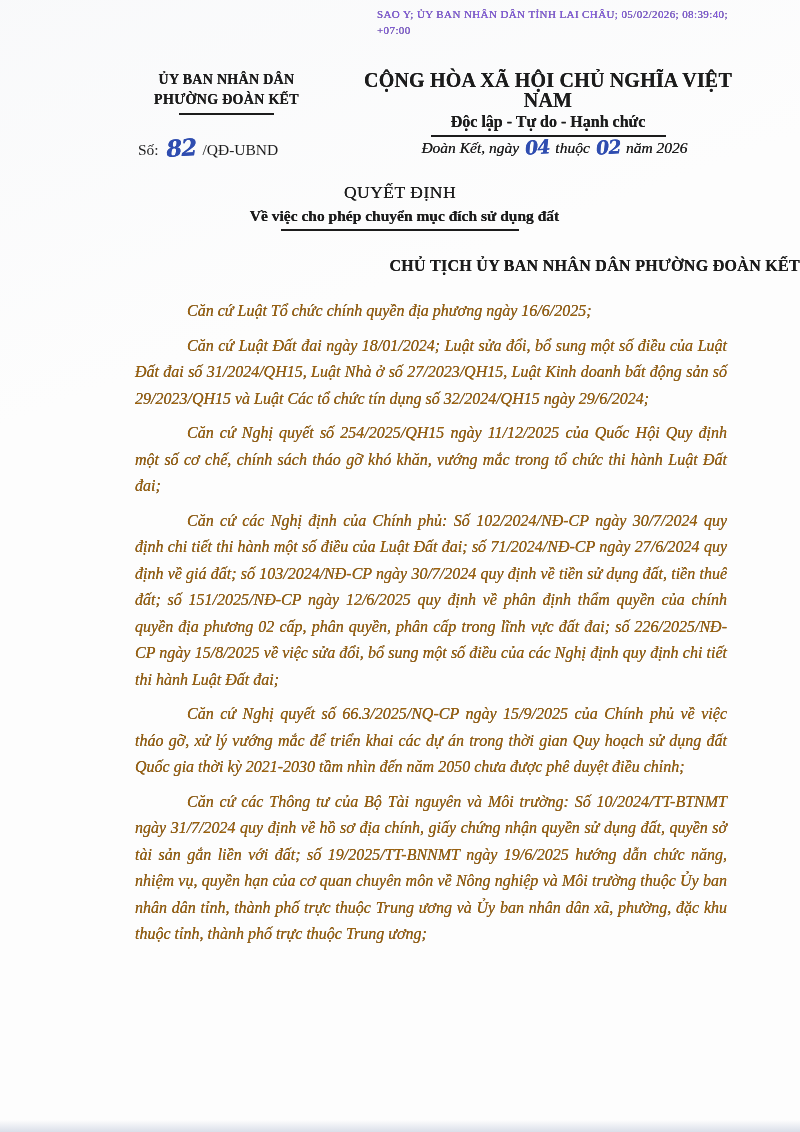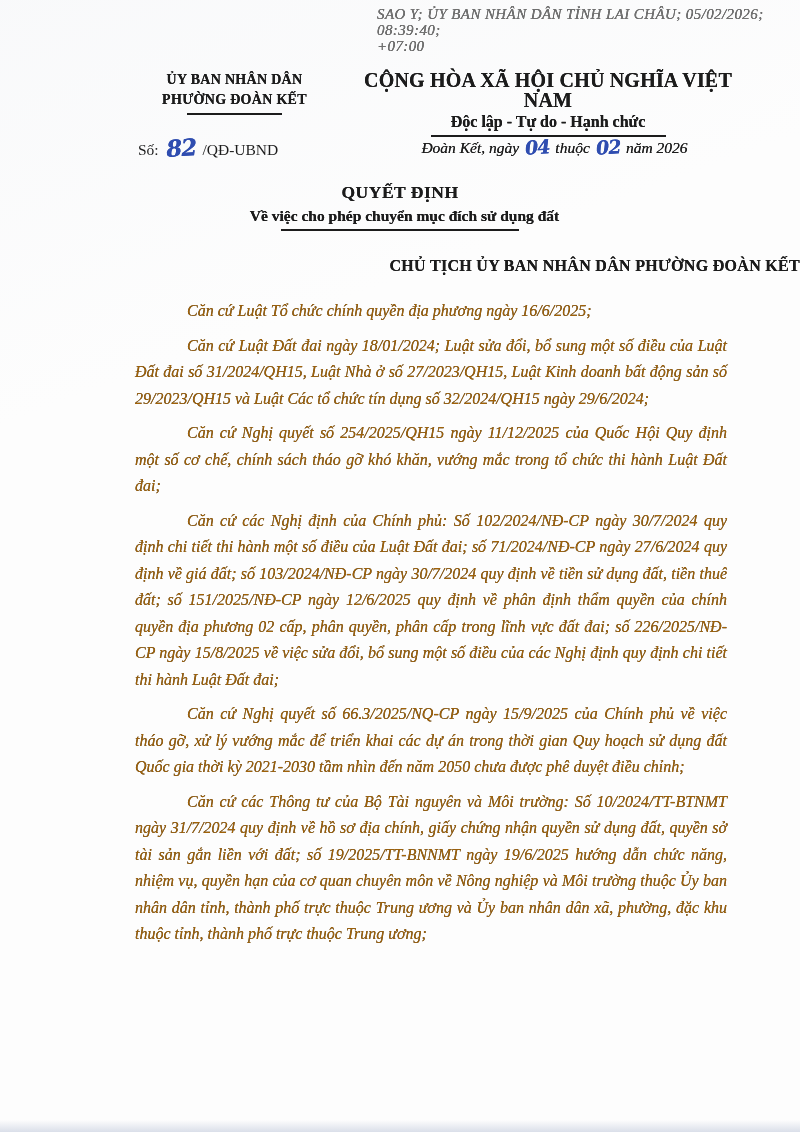--- a/index.html
+++ b/index.html
@@ -26,32 +26,31 @@
     position: absolute; inset: 0;
     background: linear-gradient(160deg, rgba(240,242,246,.35), rgba(255,255,255,0) 30%);
     pointer-events: none;
   }
 
   
   .stamp {
     position: absolute;
     left: 377px; top: 6px;
     width: 418px;
-    font-size: 15px;
+    font-size: 11px;
     line-height: 16px;
     letter-spacing: .4px;
-    color: #737373;
+    color: #8b5cf6;
     text-shadow: 0 0 .4px #2e2e2e;
-    font-style: italic;
   }
 
   
   .org-block {
     position: absolute;
-    left: 112px; top: 70px;
+    left: 104px; top: 70px;
     width: 245px;
     text-align: center;
     font-weight: bold;
     font-size: 14px;
     line-height: 20px;
     letter-spacing: .3px;
     text-shadow: 0 0 .4px #111;
   }
   .org-underline {
     width: 95px; height: 2px;
@@ -102,21 +101,21 @@
   .dateline .handwrite { font-size: 19px; margin: 0 2px; }
 
   
   .title-block {
     position: absolute;
     left: 0; top: 181px;
     width: 100%;
     text-align: center;
     text-shadow: 0 0 .4px #111;
   }
-  .title-main { font-weight: bold; font-size: 17.5px; line-height: 23px; letter-spacing: .5px; }
+  .title-main { font-weight: normal; font-size: 17.5px; line-height: 23px; letter-spacing: .5px; }
   .title-sub  { font-weight: bold; font-size: 15.5px; line-height: 23px; margin-left: 9px; }
   .title-underline { width: 238px; height: 2px; background: #1c1c1c; margin: 2px auto 0; }
 
   .authority {
     position: absolute;
     left: 0; top: 257px;
     width: 100%;
     text-align: right;
     font-weight: bold;
     font-size: 16px;

